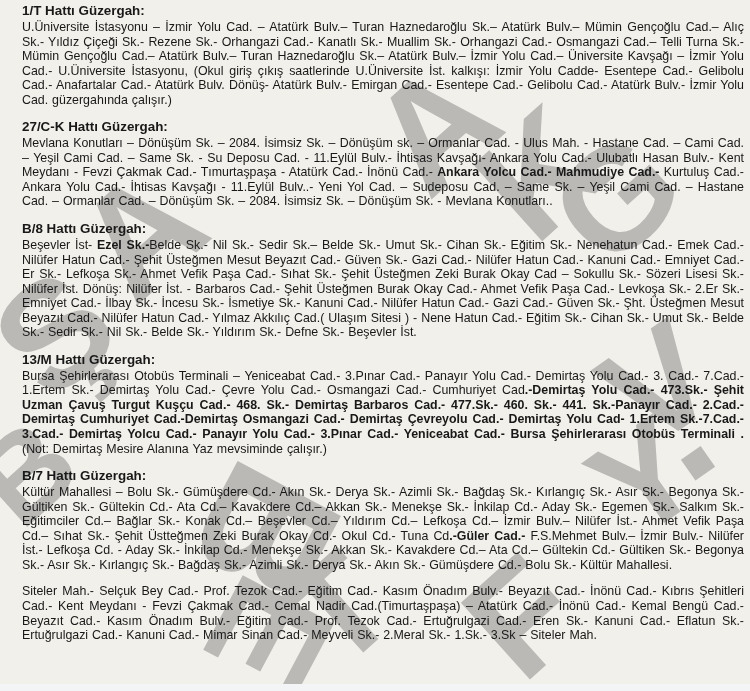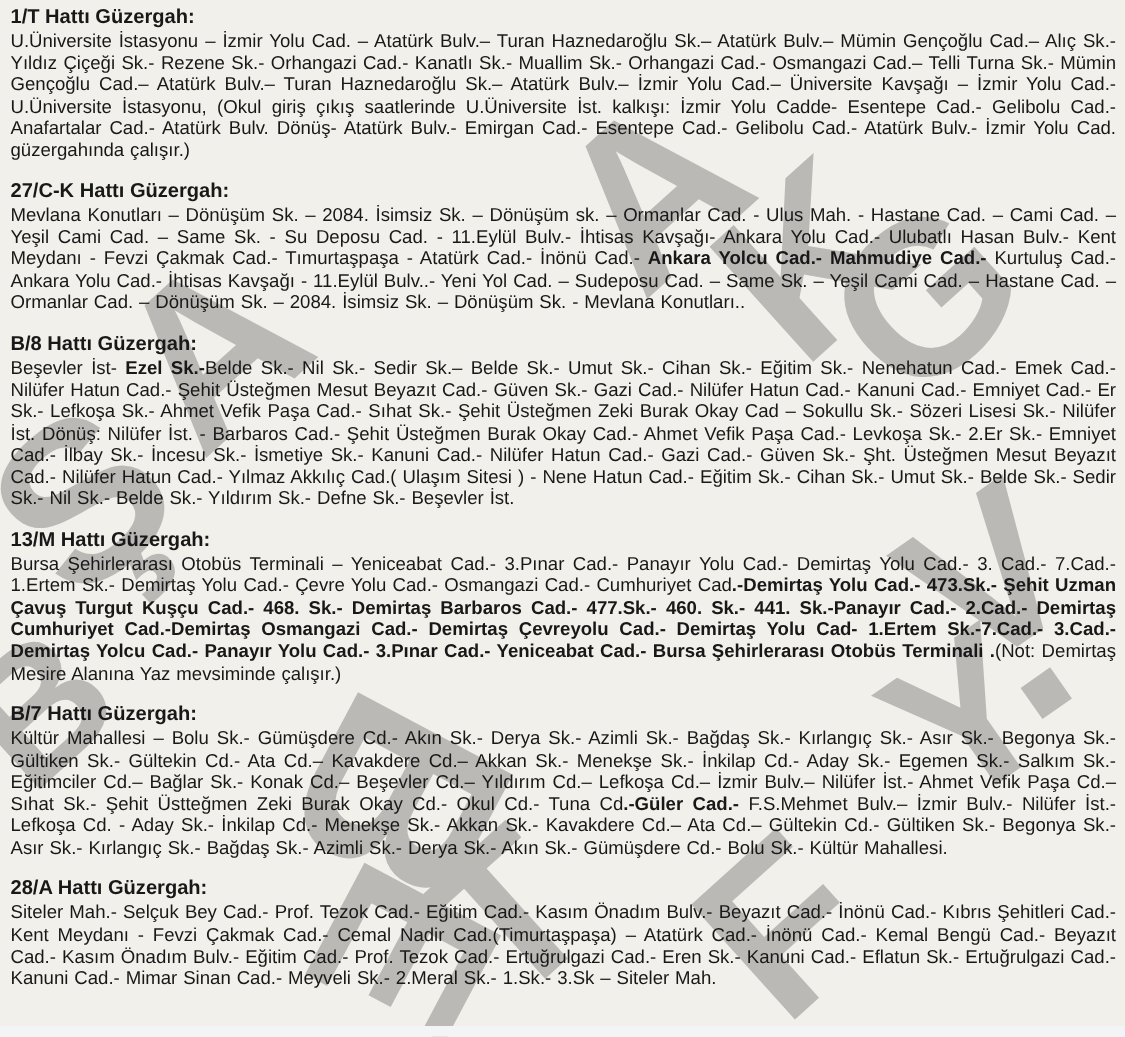--- a/index.html
+++ b/index.html
@@ -21,21 +21,21 @@
   }
   .watermark-letter {
     position: absolute;
     font-weight: 700;
     line-height: 1;
     user-select: none;
   }
   .content {
     position: relative;
     z-index: 1;
-    padding: 3px 6px 0 7px;
+    padding: 3px 6px 0 22px;
   }
   section.route { margin: 0 0 12px 0; }
   h2.route-title {
     font-size: 13.4px;
     font-weight: 700;
     margin: 0 0 2px 0;
     letter-spacing: 0;
   }
   p.route-desc {
     margin: 0;
@@ -88,18 +88,17 @@
     </section>
     <section class="route">
       <h2 class="route-title">13/M Hattı Güzergah:</h2>
       <p class="route-desc"><span class="seg-normal">Bursa Şehirlerarası Otobüs Terminali – Yeniceabat Cad.- 3.Pınar Cad.- Panayır Yolu Cad.- Demirtaş Yolu Cad.- 3. Cad.- 7.Cad.- 1.Ertem Sk.- Demirtaş Yolu Cad.- Çevre Yolu Cad.- Osmangazi Cad.- Cumhuriyet Cad</span><span class="seg-bold">.-Demirtaş Yolu Cad.- 473.Sk.- Şehit Uzman Çavuş Turgut Kuşçu Cad.- 468. Sk.- Demirtaş Barbaros Cad.- 477.Sk.- 460. Sk.- 441. Sk.-Panayır Cad.- 2.Cad.- Demirtaş Cumhuriyet Cad.-Demirtaş Osmangazi Cad.- Demirtaş Çevreyolu Cad.- Demirtaş Yolu Cad- 1.Ertem Sk.-7.Cad.- 3.Cad.- Demirtaş Yolcu Cad.- Panayır Yolu Cad.- 3.Pınar Cad.- Yeniceabat Cad.- Bursa Şehirlerarası Otobüs Terminali .</span><span class="seg-normal">(Not: Demirtaş Mesire Alanına Yaz mevsiminde çalışır.)</span></p>
     </section>
     <section class="route">
       <h2 class="route-title">B/7 Hattı Güzergah:</h2>
       <p class="route-desc"><span class="seg-normal">Kültür Mahallesi – Bolu Sk.- Gümüşdere Cd.- Akın Sk.- Derya Sk.- Azimli Sk.- Bağdaş Sk.- Kırlangıç Sk.- Asır Sk.- Begonya Sk.- Gültiken Sk.- Gültekin Cd.- Ata Cd.– Kavakdere Cd.– Akkan Sk.- Menekşe Sk.- İnkilap Cd.- Aday Sk.- Egemen Sk.- Salkım Sk.- Eğitimciler Cd.– Bağlar Sk.- Konak Cd.– Beşevler Cd.– Yıldırım Cd.– Lefkoşa Cd.– İzmir Bulv.– Nilüfer İst.- Ahmet Vefik Paşa Cd.– Sıhat Sk.- Şehit Üstteğmen Zeki Burak Okay Cd.- Okul Cd.- Tuna Cd</span><span class="seg-bold">.-Güler Cad.-</span><span class="seg-normal"> F.S.Mehmet Bulv.– İzmir Bulv.- Nilüfer İst.- Lefkoşa Cd. - Aday Sk.- İnkilap Cd.- Menekşe Sk.- Akkan Sk.- Kavakdere Cd.– Ata Cd.– Gültekin Cd.- Gültiken Sk.- Begonya Sk.- Asır Sk.- Kırlangıç Sk.- Bağdaş Sk.- Azimli Sk.- Derya Sk.- Akın Sk.- Gümüşdere Cd.- Bolu Sk.- Kültür Mahallesi.</span></p>
     </section>
     <section class="route">
-      <h2 class="route-title">28/A Hattı Güzergah:</h2>
       <p class="route-desc"><span class="seg-normal">Siteler Mah.- Selçuk Bey Cad.- Prof. Tezok Cad.- Eğitim Cad.- Kasım Önadım Bulv.- Beyazıt Cad.- İnönü Cad.- Kıbrıs Şehitleri Cad.- Kent Meydanı - Fevzi Çakmak Cad.- Cemal Nadir Cad.(Timurtaşpaşa) – Atatürk Cad.- İnönü Cad.- Kemal Bengü Cad.- Beyazıt Cad.- Kasım Önadım Bulv.- Eğitim Cad.- Prof. Tezok Cad.- Ertuğrulgazi Cad.- Eren Sk.- Kanuni Cad.- Eflatun Sk.- Ertuğrulgazi Cad.- Kanuni Cad.- Mimar Sinan Cad.- Meyveli Sk.- 2.Meral Sk.- 1.Sk.- 3.Sk – Siteler Mah.</span></p>
     </section>
   </main>
 
 <div class="bottom-strip"></div>
 
 </body></html>

